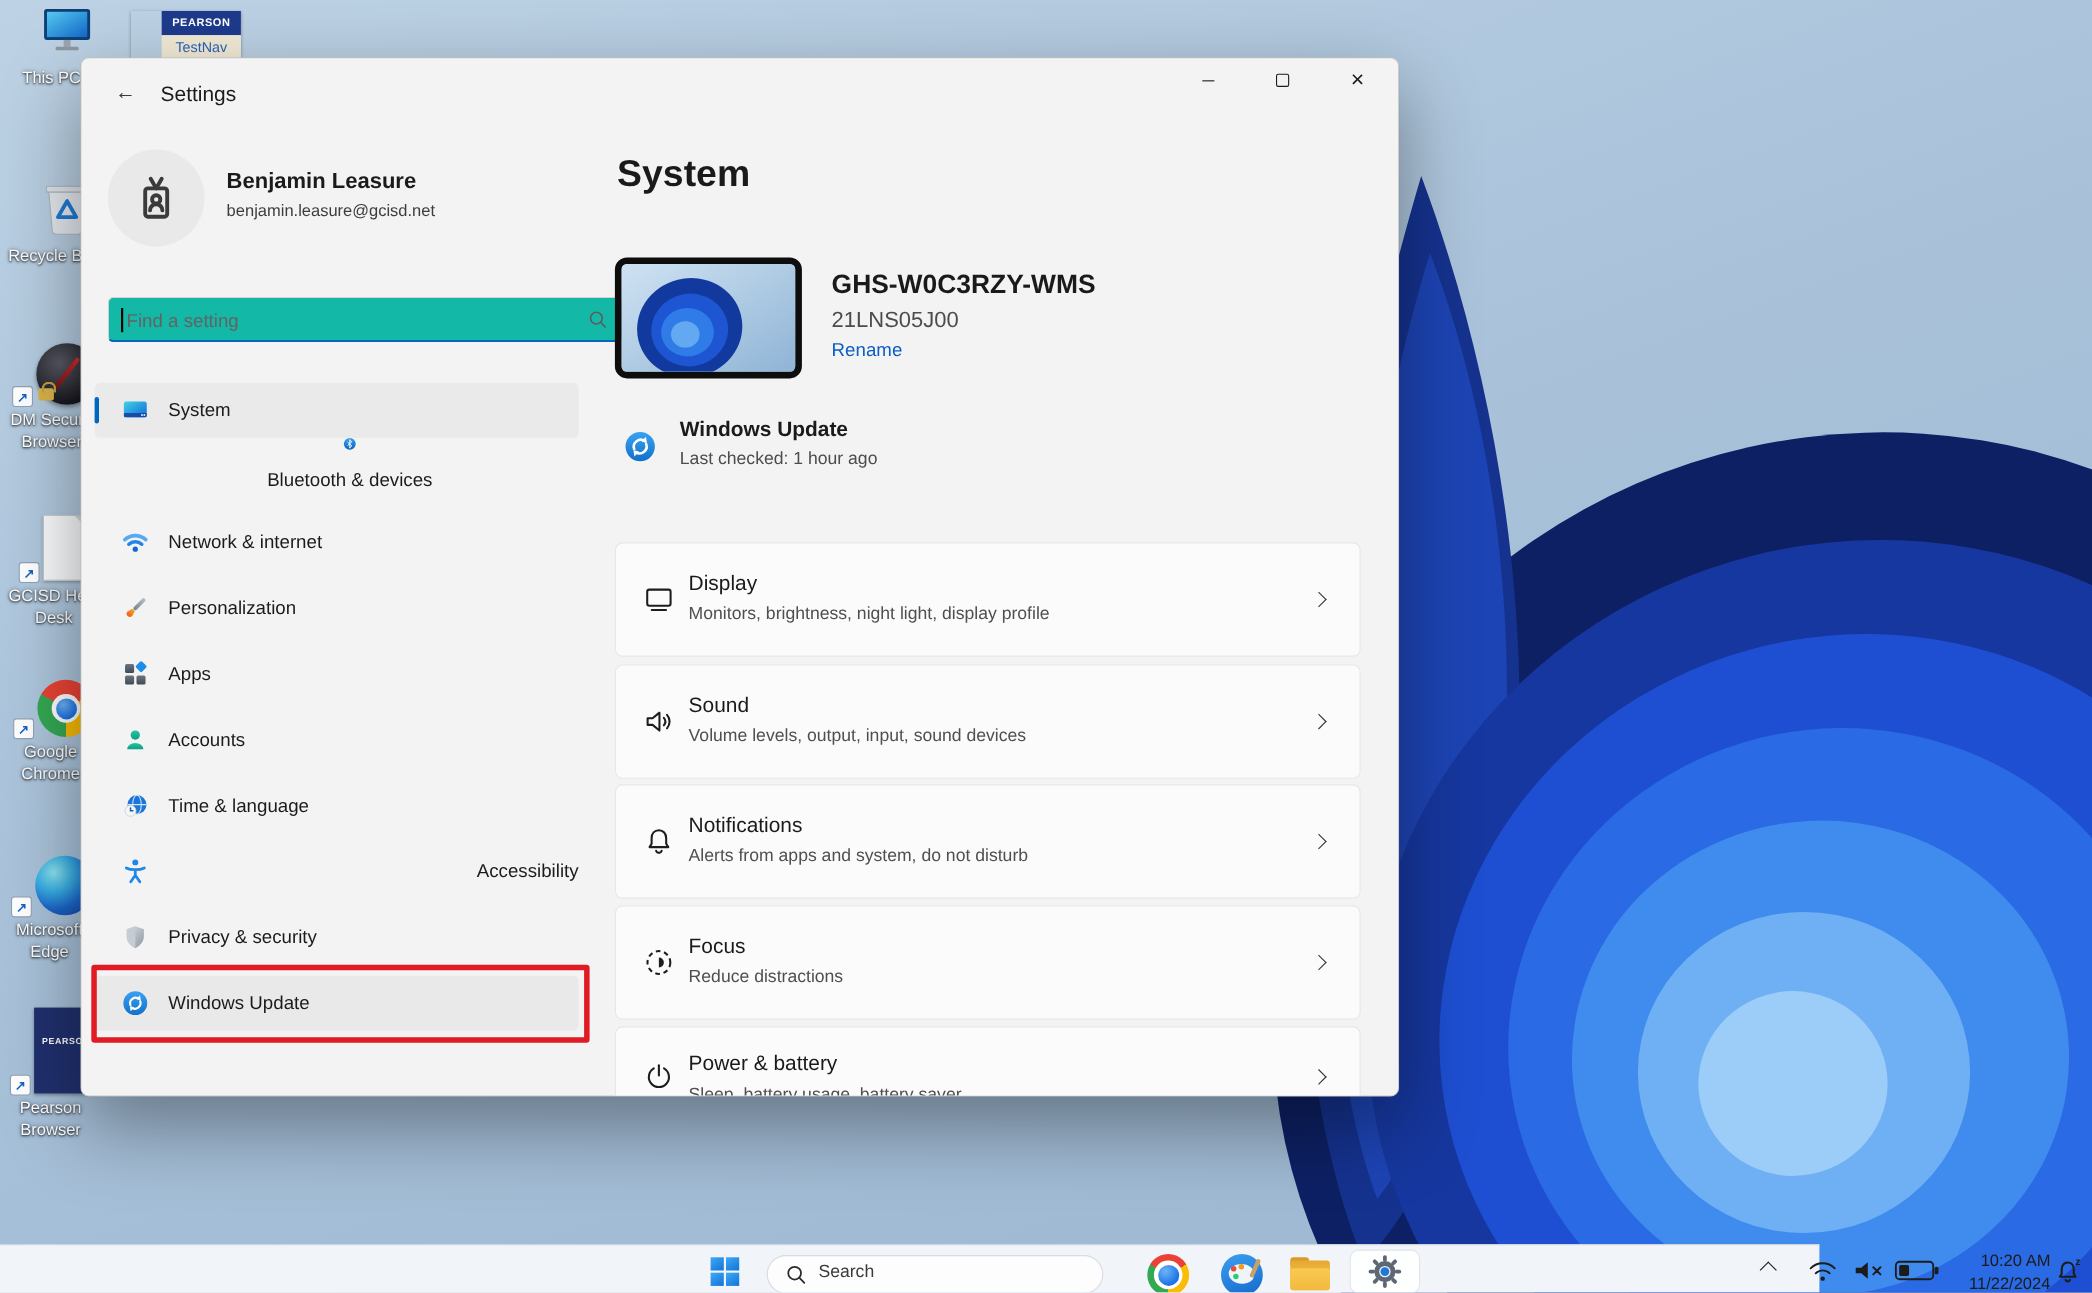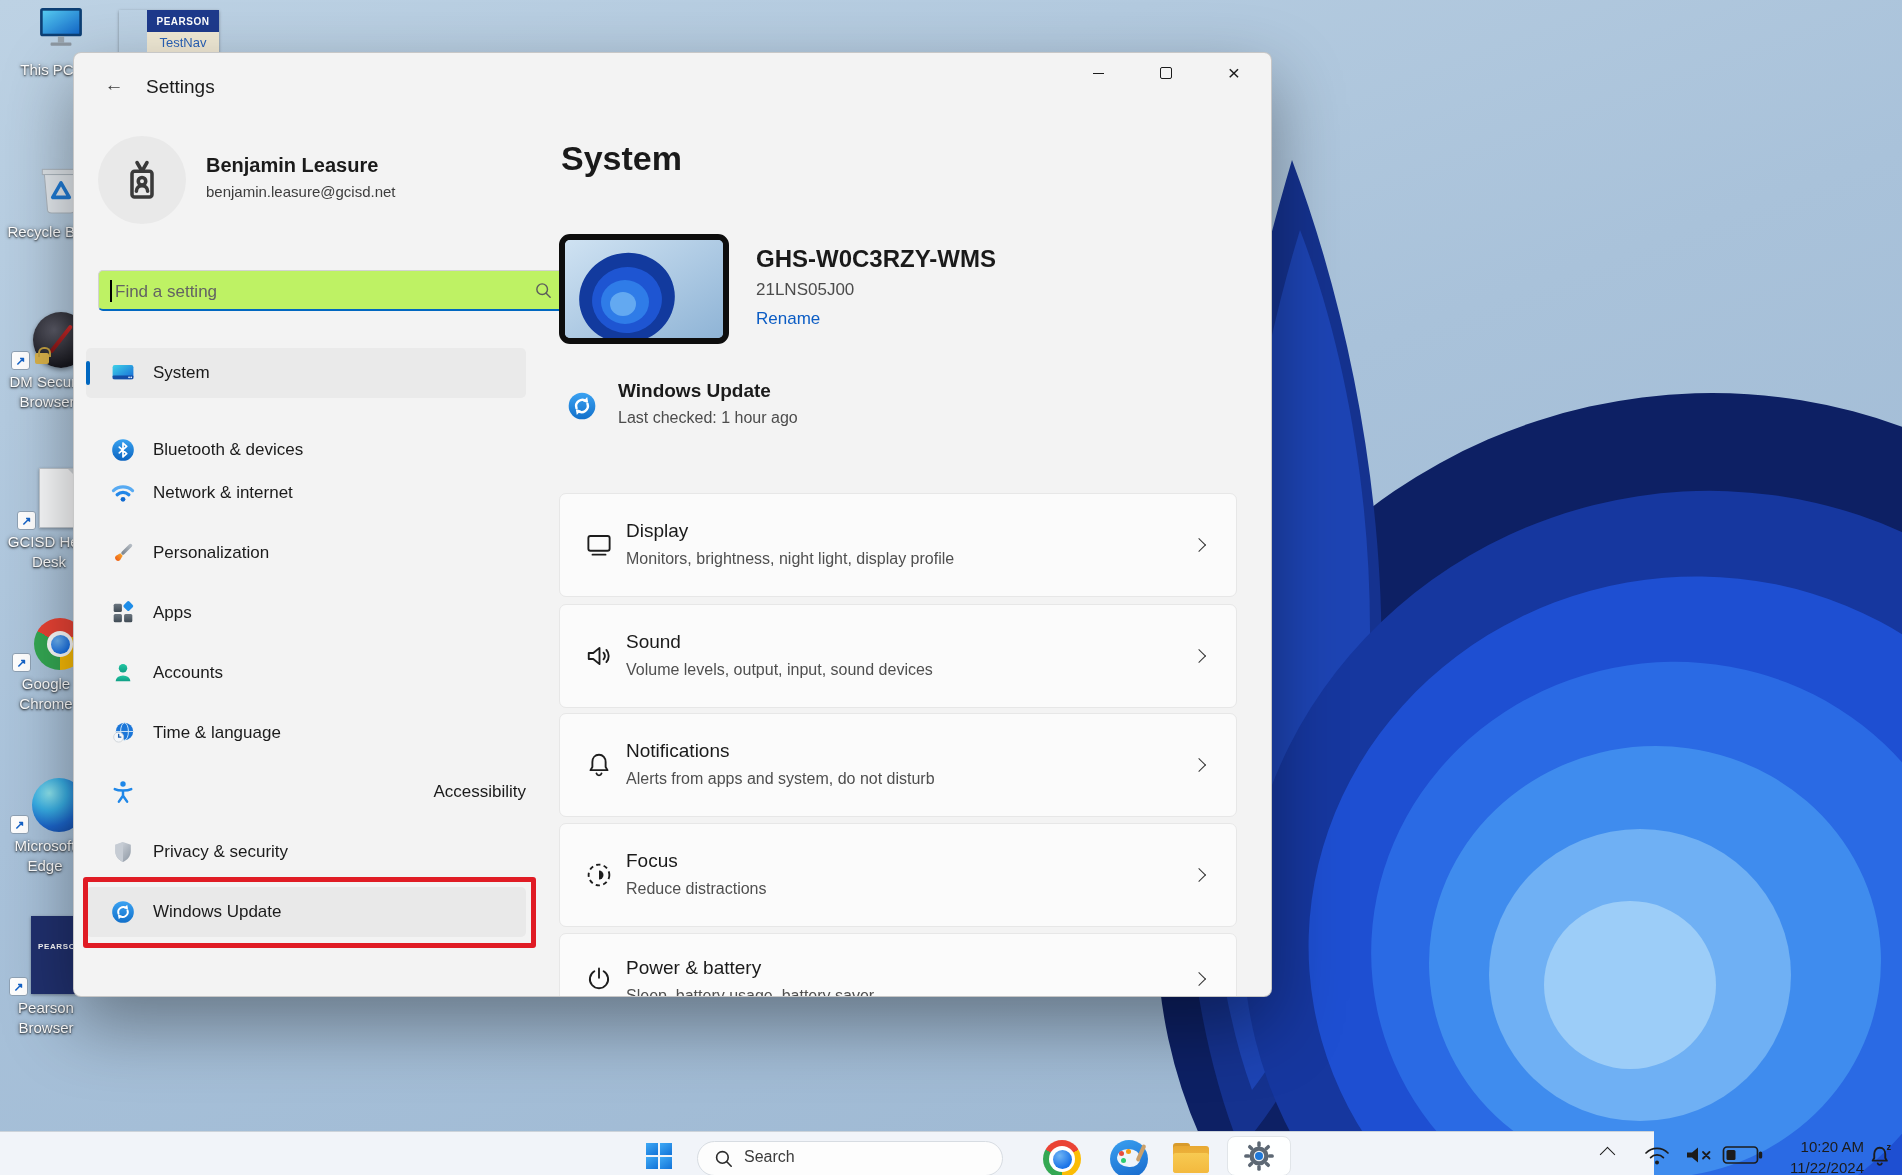--- a/index.html
+++ b/index.html
@@ -52,40 +52,40 @@
     font-size:19px;color:#3c3c3c;border-radius:5px;}
   .wtitle{left:72px;top:23px;font-size:19px;color:#1b1b1b;}
   .ctrl{top:0;width:46px;height:40px;display:flex;align-items:center;justify-content:center;color:#1b1b1b;}
   .ctrl-min span{display:block;width:11px;border-top:1.4px solid #1b1b1b;}
   .ctrl-max span{display:block;width:10px;height:10px;border:1.3px solid #1b1b1b;border-radius:2px;}
   .ctrl-close{font-size:21px;font-weight:300;}
   .avatar{left:24px;top:83px;width:88px;height:88px;border-radius:50%;background:#e9e9e9;
     display:flex;align-items:center;justify-content:center;}
   .uname{left:132px;top:101px;font-size:20px;font-weight:bold;color:#1b1b1b;}
   .uemail{left:132px;top:130px;font-size:15px;color:#3d3d3d;}
-  .searchbox{left:24px;top:217px;width:468px;height:41px;background:#bef264;border:1px solid #d2d2d2;
+  .searchbox{left:24px;top:217px;width:468px;height:41px;background:#14b8a6;border:1px solid #d2d2d2;
     border-bottom:2px solid #0067c0;border-radius:5px;box-sizing:border-box;}
   .searchbox input{position:absolute;left:14px;top:4px;width:350px;height:31px;border:none;outline:none;
     font-size:17px;font-family:"Liberation Sans",sans-serif;color:#1b1b1b;background:transparent;}
   .searchbox input::placeholder{color:#636363;}
   .caret{position:absolute;left:11px;top:9px;width:1.5px;height:22px;background:#000;}
   .sglass{position:absolute;right:12px;top:10px;}
   .nav{position:absolute;left:12px;width:440px;height:50px;border-radius:5px;display:flex;
     align-items:center;padding-left:24px;gap:17px;box-sizing:border-box;}
   .nav .lbl{font-size:17px;color:#1b1b1b;}
   .nav.sel{background:#eaeaea;}
   .nav.sel::before{content:'';position:absolute;left:0;top:13px;width:3.5px;height:24px;background:#0067c0;border-radius:2px;}
   .nav.hl{background:#e9e9e9;}
   .redbox{left:9px;top:824px;width:453px;height:71px;border:5px solid #e01b24;border-radius:3px;
     box-sizing:border-box;z-index:5;pointer-events:none;}
   .ptitle{left:487px;top:86px;font-size:34px;font-weight:600;color:#1a1a1a;}
   .thumb{left:485px;top:181px;width:170px;height:110px;border:6px solid #0d0d0d;border-radius:11px;
     box-sizing:border-box;overflow:hidden;background:linear-gradient(150deg,#c9def0,#93b7d8);}
   .devname{left:682px;top:192px;font-size:24px;font-weight:600;color:#1a1a1a;}
-  .devmodel{left:682px;top:227px;font-size:17px;color:#4c4c4c;}
+  .devmodel{left:682px;top:227px;font-size:20px;color:#4c4c4c;}
   .devrename{left:682px;top:256px;font-size:17px;color:#0b5cc4;}
   .updic{left:492px;top:337px;}
   .updtitle{left:544px;top:327px;font-size:19px;font-weight:bold;color:#1a1a1a;}
   .updsub{left:544px;top:356px;font-size:16px;color:#4c4c4c;}
   .card{position:absolute;left:485px;width:678px;height:104px;background:#fbfbfb;border:1px solid #e7e7e7;
     border-radius:7px;box-sizing:border-box;}
   .card .cic{position:absolute;left:24px;top:36px;}
   .card .ct{position:absolute;left:66px;top:26px;font-size:19px;color:#1a1a1a;}
   .card .cs{position:absolute;left:66px;top:56px;font-size:16px;color:#4f4f4f;}
   .chev{position:absolute;right:32px;top:46px;width:9px;height:9px;border-top:1.6px solid #333;
@@ -262,21 +262,21 @@
             </linearGradient>
           </defs>
         <rect x="2.4" y="4.6" width="19.2" height="13.2" rx="2" fill="url(#gsys)"></rect>
         <rect x="2.4" y="14.2" width="19.2" height="3.6" rx="1" fill="#12439c" fill-opacity=".85"></rect>
         <circle cx="17.6" cy="16" r=".8" fill="#dff1fb"></circle>
           <circle cx="19.6" cy="16" r=".8" fill="#dff1fb"></circle>
       </svg>
       <span class="lbl">System</span>
     </div>
 
-    <div class="nav" style="top:372px;">
+    <div class="nav" style="top:344px;flex-direction:column;">
       <svg width="26" height="26" viewBox="0 0 24 24">
         <defs>
             <linearGradient id="gbt" x1="0" y1="0" x2="0" y2="1">
           <stop offset="0" stop-color="#38a2f0"></stop>
               <stop offset="1" stop-color="#0b63c0"></stop>
             </linearGradient>
           </defs>
         <circle cx="12" cy="12" r="10" fill="url(#gbt)"></circle>
         <path d="M12 5.6 V18.4 M12 5.6 L15.4 8.6 L8.6 14.6 M12 18.4 L15.4 15.4 L8.6 9.4" stroke="#fff" stroke-width="1.6" fill="none" stroke-linecap="round" stroke-linejoin="round"></path>
       </svg>

